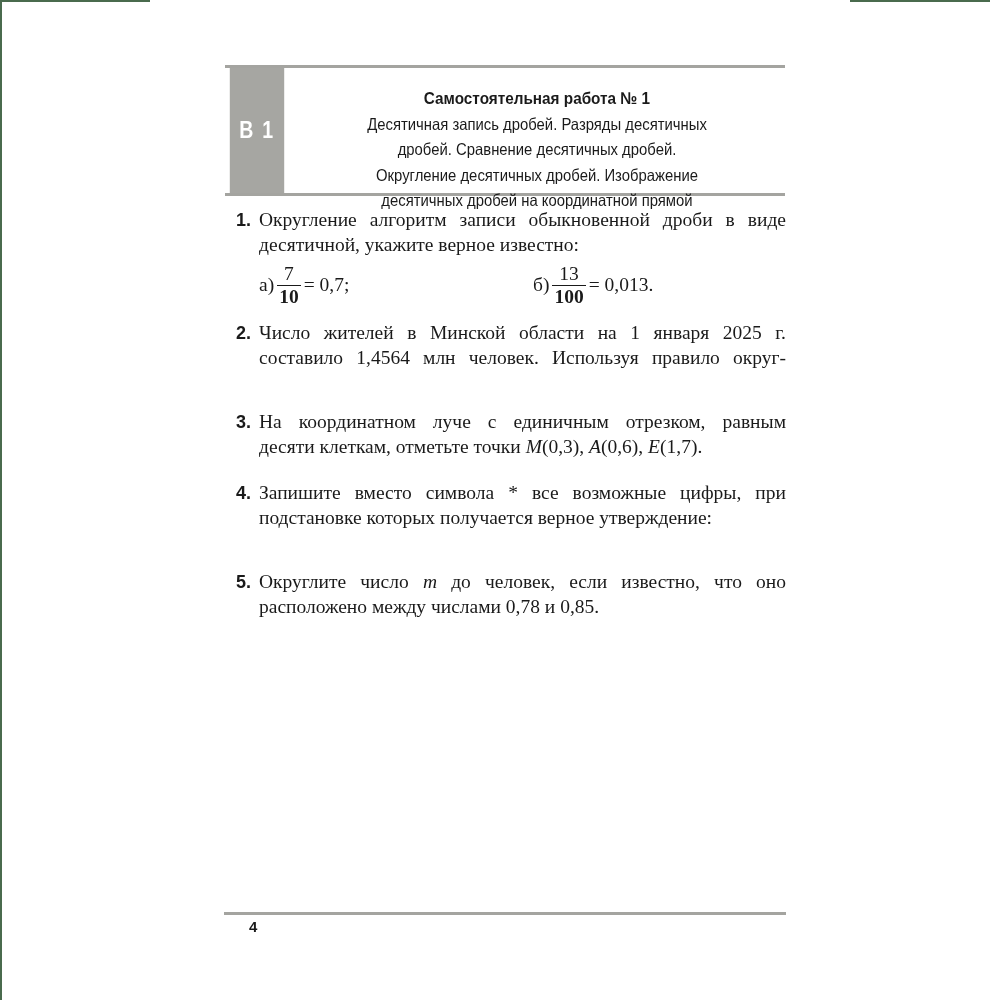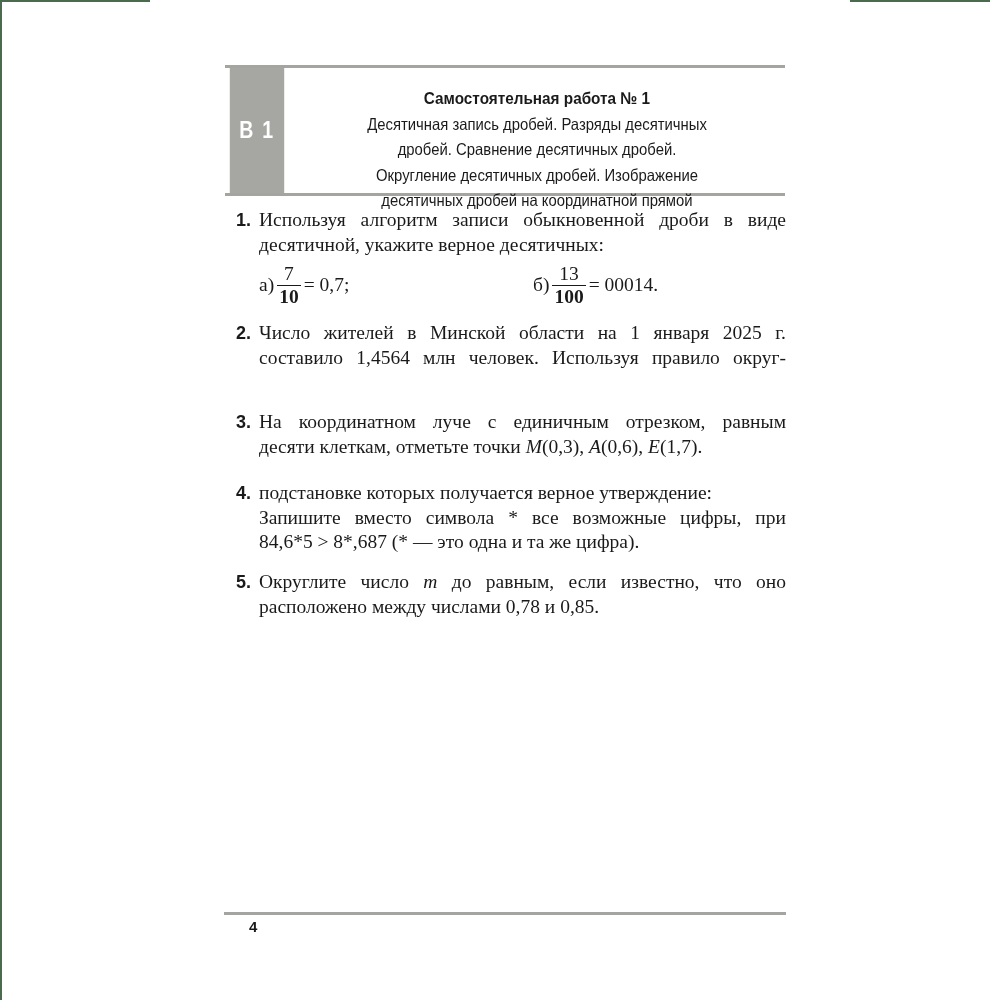--- a/index.html
+++ b/index.html
@@ -72,38 +72,38 @@
     <span class="line">Десятичная запись дробей. Разряды десятичных</span>
     <span class="line">дробей. Сравнение десятичных дробей.</span>
     <span class="line">Округление десятичных дробей. Изображение</span>
     <span class="line">десятичных дробей на координатной прямой</span>
   </div>
 </div>
 
 <div class="task" style="top:208px;">
   <span class="num">1.</span>
   <div class="body">
-    <span class="l">Используя алгоритм записи обыкновенной дроби в виде</span>
-    <span class="l last">десятичной, укажите верное десятичных:</span>
+    <span class="l">Округление алгоритм записи обыкновенной дроби в виде</span>
+    <span class="l last">десятичной, укажите верное известно:</span>
     <div class="options">
       <div class="opt" style="left:0;">
         <span>а)</span>
         <span class="frac">
           <span class="n">7</span>
           <span class="d">10</span>
         </span>
         <span>= 0,7;</span>
       </div>
       <div class="opt" style="left:274px;">
         <span>б)</span>
         <span class="frac">
           <span class="n">13</span>
           <span class="d">100</span>
         </span>
-        <span>= 00014.</span>
+        <span>= 0,013.</span>
       </div>
     </div>
   </div>
 </div>
 
 <div class="task" style="top:321px;">
   <span class="num">2.</span>
   <div class="body">
     <span class="l">Число жителей в Минской области на 1 января 2025 г.</span>
     <span class="l">составило 1,4564 млн человек. Используя правило округ-</span>
@@ -119,28 +119,27 @@
       <i class="var">M</i><span>(0,3)</span>,
       <i class="var">A</i><span>(0,6)</span>,
       <i class="var">E</i><span>(1,7)</span>.
     </span>
   </div>
 </div>
 
 <div class="task" style="top:481px;">
   <span class="num">4.</span>
   <div class="body">
+    <span class="l">Запишите вместо символа * все возможные цифры, при</span>
     <span class="l last">подстановке которых получается верное утверждение:</span>
-    <span class="l">Запишите вместо символа * все возможные цифры, при</span>
-    <span class="l last">84,6*5 &gt; 8*,687 (* — это одна и та же цифра).</span>
   </div>
 </div>
 
 <div class="task" style="top:570px;">
   <span class="num">5.</span>
   <div class="body">
-    <span class="l"><span>Округлите число </span><i class="var">m</i><span> до равным, если известно, что оно</span></span>
+    <span class="l"><span>Округлите число </span><i class="var">m</i><span> до человек, если известно, что оно</span></span>
     <span class="l last">расположено между числами 0,78 и 0,85.</span>
   </div>
 </div>
 
 <div class="footer-line"></div>
 <div class="page-num">4</div>
 
 </body></html>

